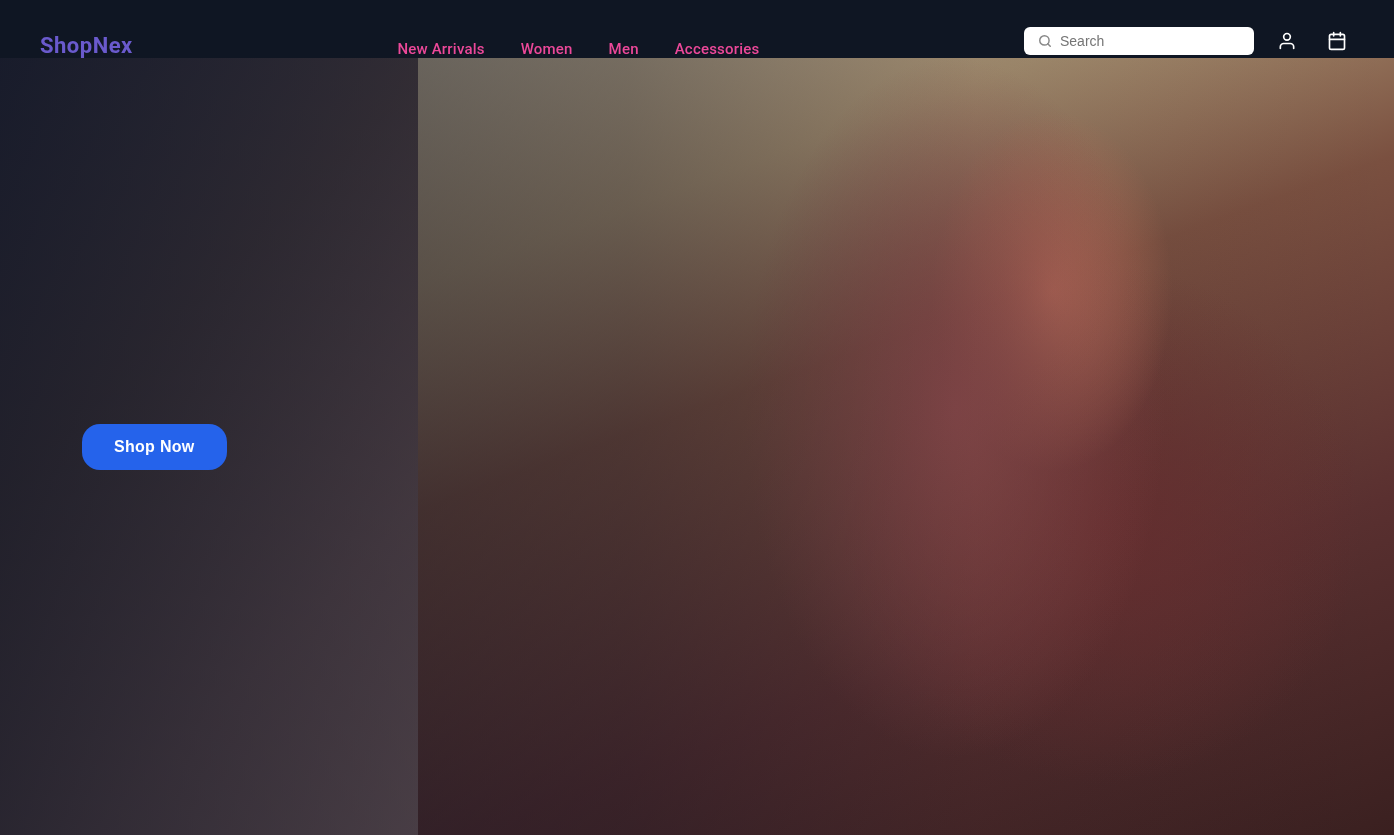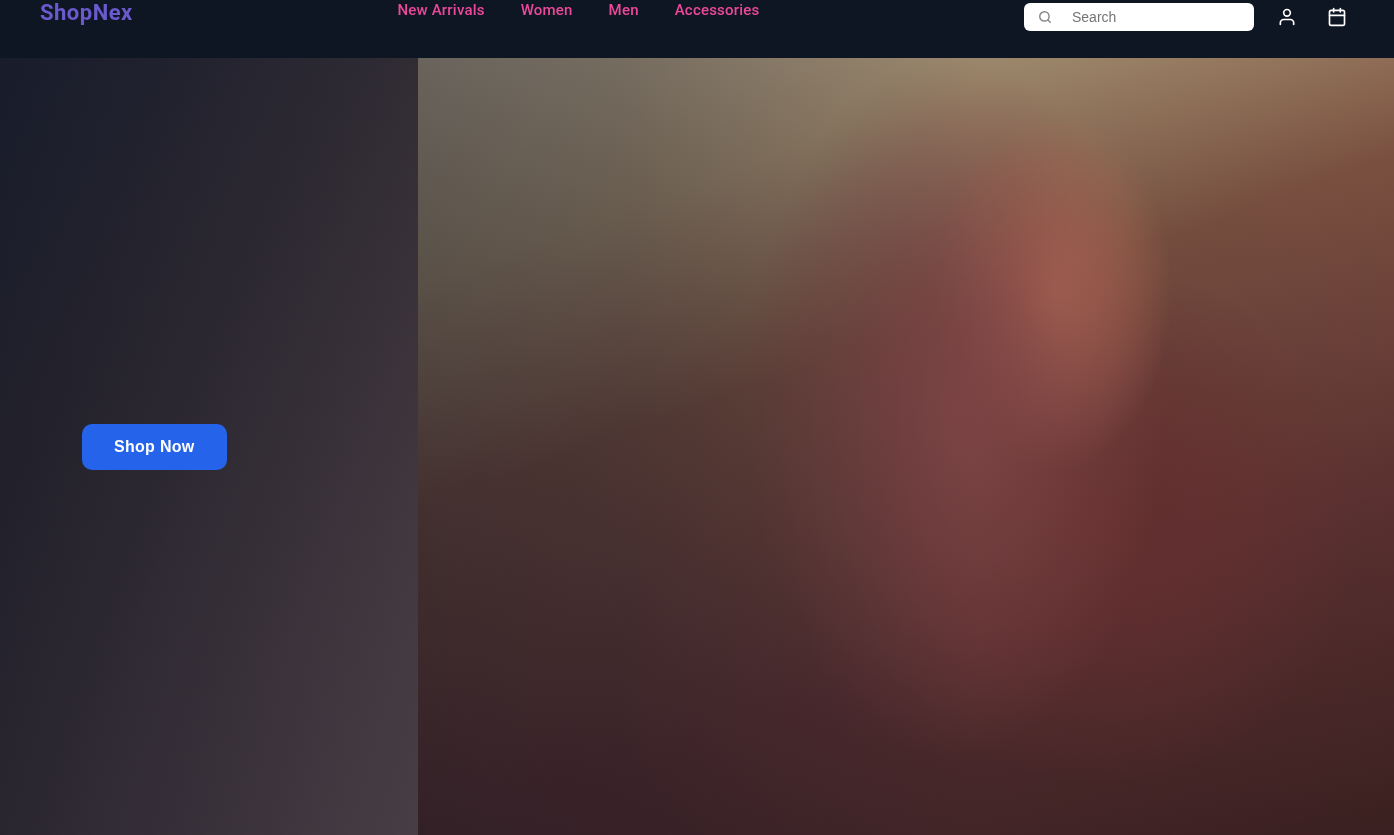--- a/index.html
+++ b/index.html
@@ -2,21 +2,21 @@
 <html><head>
   <meta charset="utf-8">
   <style>
     * { margin: 0; padding: 0; box-sizing: border-box; }
     body { font-family: -apple-system, BlinkMacSystemFont, 'Segoe UI', Roboto, sans-serif; overflow-x: hidden; }
 
     
     .navbar {
       background-color: #0f1623;
       display: flex;
-      align-items: flex-start;
+      align-items: flex-end;
       justify-content: space-between;
       padding: 0 40px;
       height: 58px;
       position: relative;
       z-index: 10;
     }
     .navbar-logo {
       font-size: 22px;
       font-weight: 700;
       color: #6a5acd;
@@ -40,21 +40,21 @@
       align-items: center;
       gap: 16px;
     }
     .search-bar {
       display: flex;
       align-items: center;
       background-color: #ffffff;
       border-radius: 6px;
       padding: 6px 14px;
       width: 230px;
-      gap: 20px;
+      gap: 8px;
     }
     .search-bar input {
       border: none;
       outline: none;
       font-size: 14px;
       color: #333;
       background: transparent;
       width: 100%;
     }
     .search-icon-svg {
@@ -138,21 +138,21 @@
       margin-bottom: 36px;
       max-width: 500px;
     }
     .shop-now-btn {
       background-color: #2563eb;
       color: #ffffff;
       border: none;
       padding: 14px 32px;
       font-size: 16px;
       font-weight: 600;
-      border-radius: 10px;
+      border-radius: 18px;
       cursor: pointer;
       letter-spacing: 0.3px;
     }
   </style>
 </head>
 <body>
 
 <nav class="navbar">
   <span class="navbar-logo">ShopNex</span>
 

